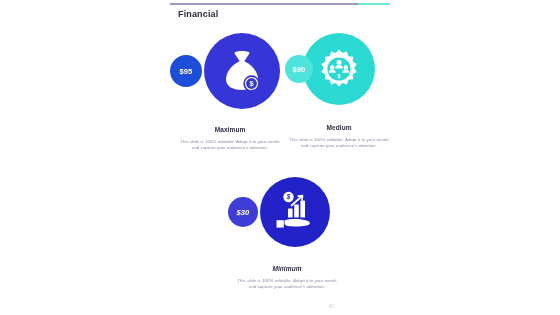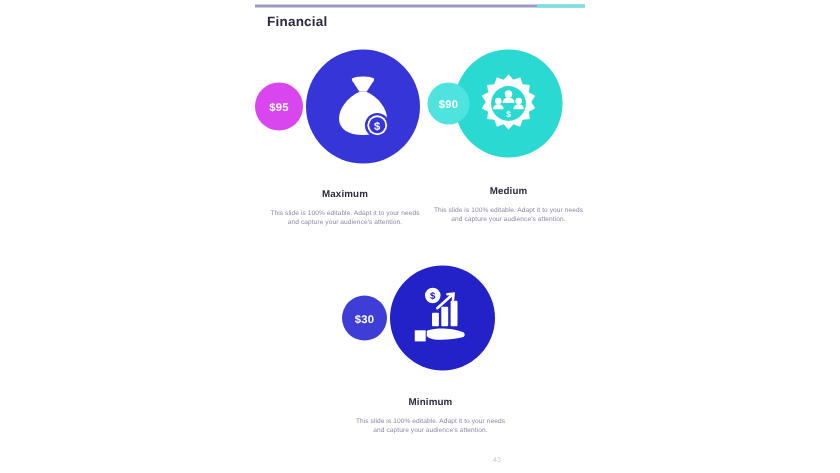--- a/index.html
+++ b/index.html
@@ -144,21 +144,21 @@
 
         <path d="M20 14 C11 18, 6 26, 6 32 C6 39, 12 43, 22 43 C32 43, 38 39, 38 32 C38 26, 33 18, 24 14 Z" fill="#ffffff"></path>
 
         <circle cx="31.5" cy="36.5" r="8.2" fill="#3535D8"></circle>
         <circle cx="31.5" cy="36.5" r="6.6" fill="#ffffff"></circle>
         <circle cx="31.5" cy="36.5" r="5.4" fill="#3535D8"></circle>
         <text x="31.5" y="39.4" font-family="Liberation Sans, sans-serif" font-size="7.5" font-weight="bold" fill="#ffffff" text-anchor="middle">$</text>
       </svg>
     </div>
 
-    <div class="badge" style="left:0px; top:22px; width:32px; height:32px; background:#d946ef;">
+    <div class="badge" style="left:0px; top:22px; width:32px; height:32px; background:#1d4ed8;">
       <span>$95</span>
     </div>
 
     <div class="item-heading" style="left:12px; top:93px; width:96px;">Maximum</div>
 
     <div class="item-body" style="left:8px; top:106px; width:104px;">This slide is 100% editable. Adapt it to your needs and capture your audience's attention.</div>
   </div>
 
   <div class="item" style="left:285px; top:33px; width:110px; height:130px;">
 
@@ -186,21 +186,21 @@
 
     <div class="badge" style="left:0px; top:22px; width:28px; height:28px; background:#4FE3DD;">
       <span>$90</span>
     </div>
 
     <div class="item-heading" style="left:4px; top:91px; width:100px;">Medium</div>
 
     <div class="item-body" style="left:2px; top:104px; width:104px;">This slide is 100% editable. Adapt it to your needs and capture your audience's attention.</div>
   </div>
 
-  <div class="item" style="left:228px; top:177px; width:118px; height:130px;">
+  <div class="item" style="left:228px; top:177px; width:118px; height:130px;font-style:italic;">
 
     <div class="big-circle" style="left:32px; top:0px; width:70px; height:70px; background:#2222C8;"></div>
 
     <div class="icon-holder" style="left:46px; top:13px; width:42px; height:44px;">
       <svg width="42" height="44" viewBox="0 0 42 44">
         <g fill="#ffffff">
 
           <circle cx="14.5" cy="7" r="5.2"></circle>
         </g>
         <text x="14.5" y="9.4" font-family="Liberation Sans, sans-serif" font-size="6.4" font-weight="bold" fill="#2222C8" text-anchor="middle">$</text>

